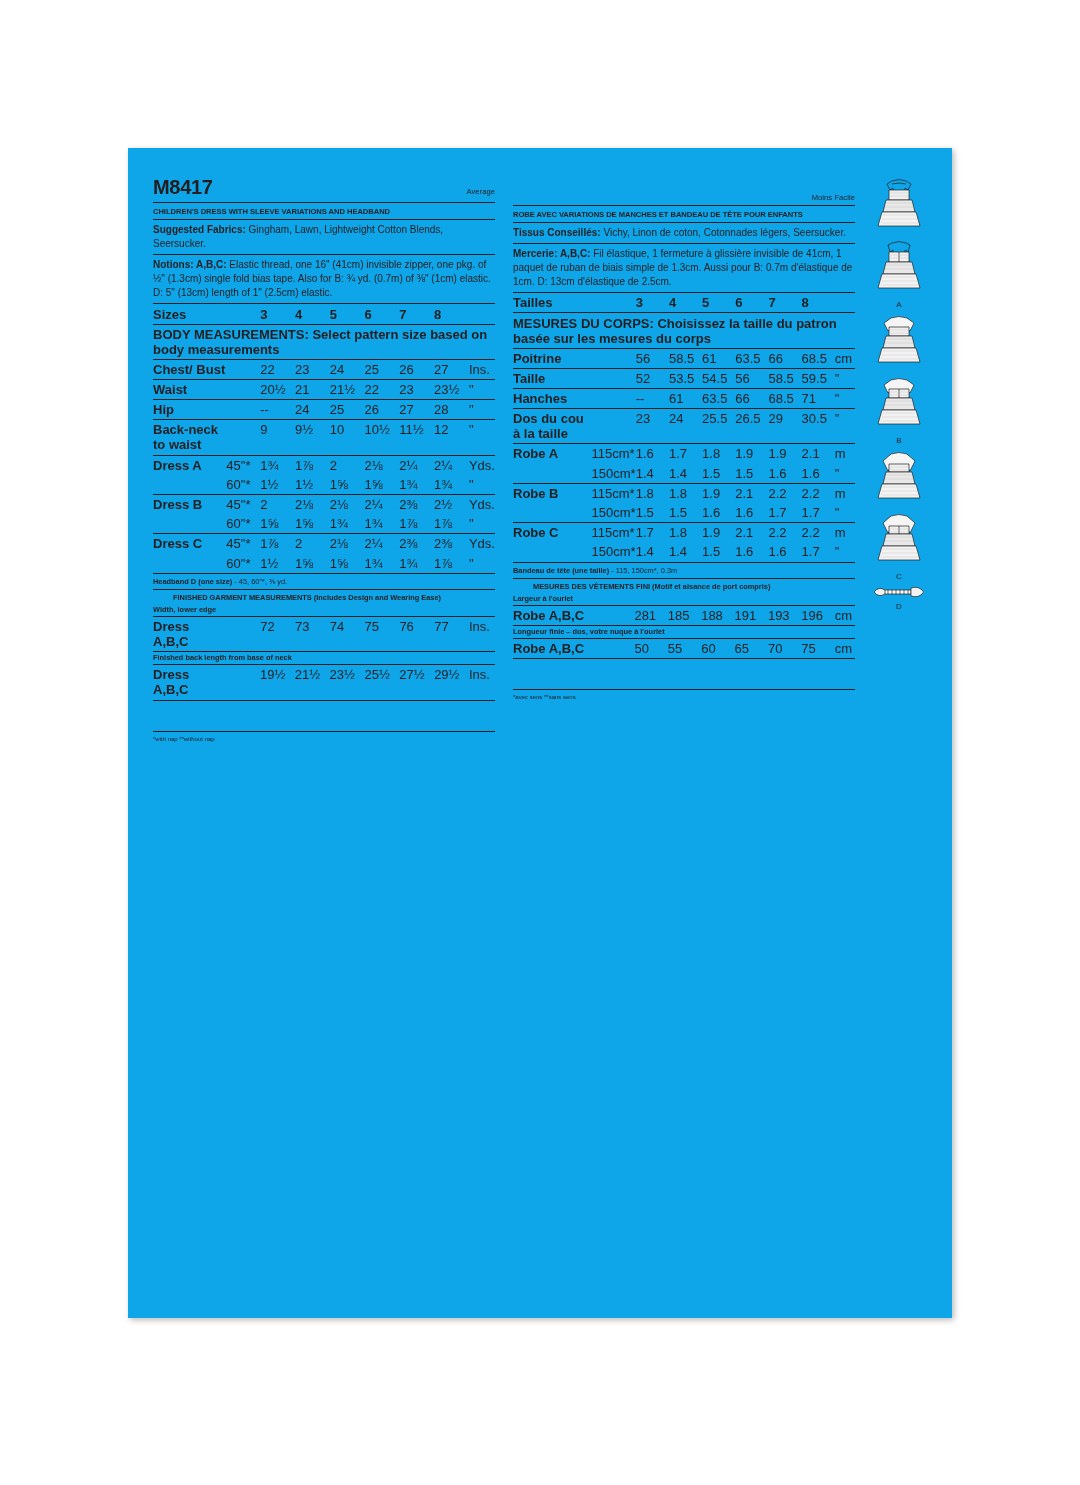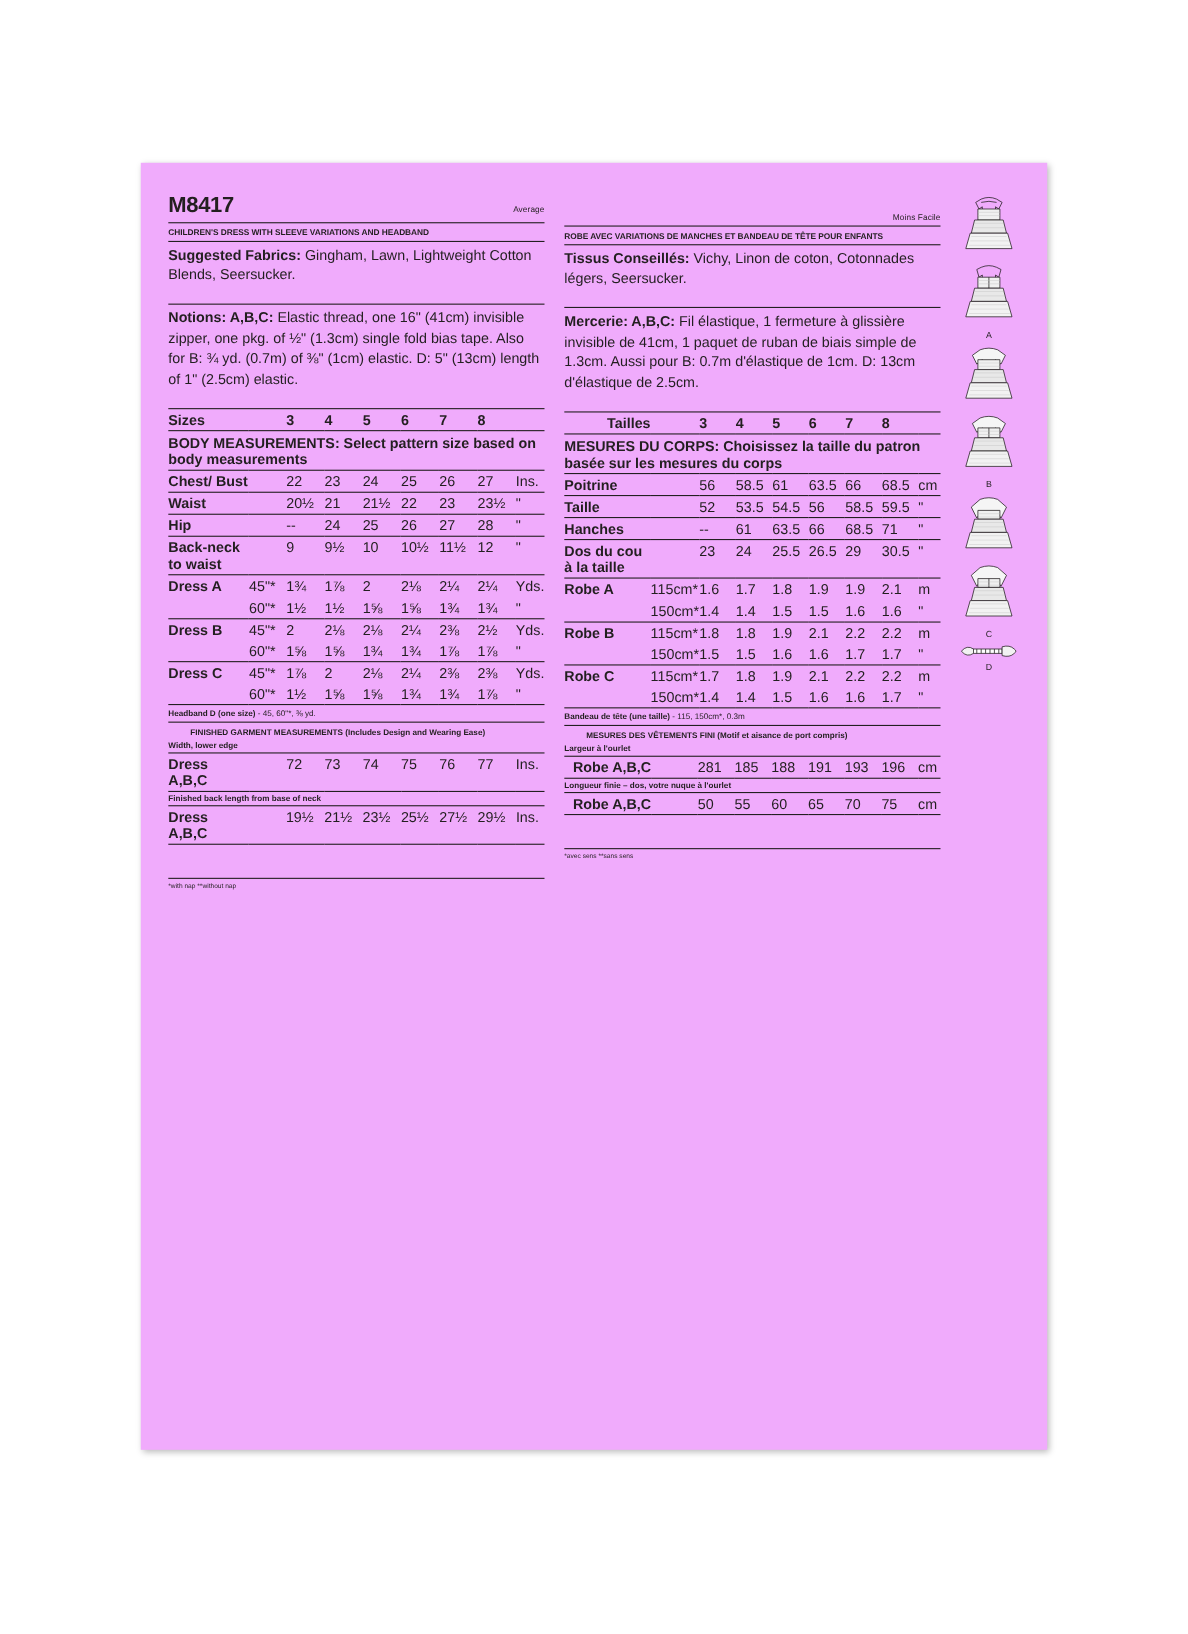--- a/index.html
+++ b/index.html
@@ -12,21 +12,21 @@
     height: 1485px;
     font-family: "Liberation Sans", sans-serif;
     color: #231f20;
   }
   .page {
     position: absolute;
     left: 128px;
     top: 148px;
     width: 824px;
     height: 1170px;
-    background: #f0abfc;
+    background: #0ea5e9;
     box-shadow: 2px 2px 6px rgba(0,0,0,0.28);
     overflow: hidden;
   }
   .content {
     position: absolute;
     left: 25px;
     top: 28px;
     width: 702px;
   }
   .cols {
@@ -62,23 +62,23 @@
     padding-bottom: 3px;
   }
   .title {
     font-size: 7.6px;
     font-weight: bold;
     padding: 3.5px 0 3px 0;
     border-bottom: 0.7px solid #231f20;
     letter-spacing: -0.05px;
   }
   .para {
-    font-size: 13px;
+    font-size: 10px;
     line-height: 1.42;
-    padding: 3px 0 17px 0;
+    padding: 3px 0 3px 0;
     border-bottom: 0.7px solid #231f20;
   }
   .para.tall {
     min-height: 42px;
   }
   .para b { font-weight: bold; }
   
   table {
     border-collapse: collapse;
     width: 100%;
@@ -91,21 +91,21 @@
     font-weight: normal;
   }
   .row-line td { border-bottom: 0.7px solid #231f20; }
   .sizes-row td { font-weight: bold; border-bottom: 0.7px solid #231f20; }
   .bm-row td { font-weight: bold; border-bottom: 0.7px solid #231f20; }
   .lbl { font-weight: bold; }
   .c-lab { width: 74px; }
   .c-sub { width: 34px; }
   .c-val { width: 35px; }
   .c-unit { width: 26px; }
-  .c-lab-fr { width: 78px; text-align: right; }
+  .c-lab-fr { width: 78px; }
   .c-sub-fr { width: 42px; }
   .c-val-fr { width: 33px; }
   .c-unit-fr { width: 20px; }
   .note {
     font-size: 7.4px;
     font-weight: bold;
     padding: 3px 0;
     border-bottom: 0.7px solid #231f20;
   }
   .section-head {

